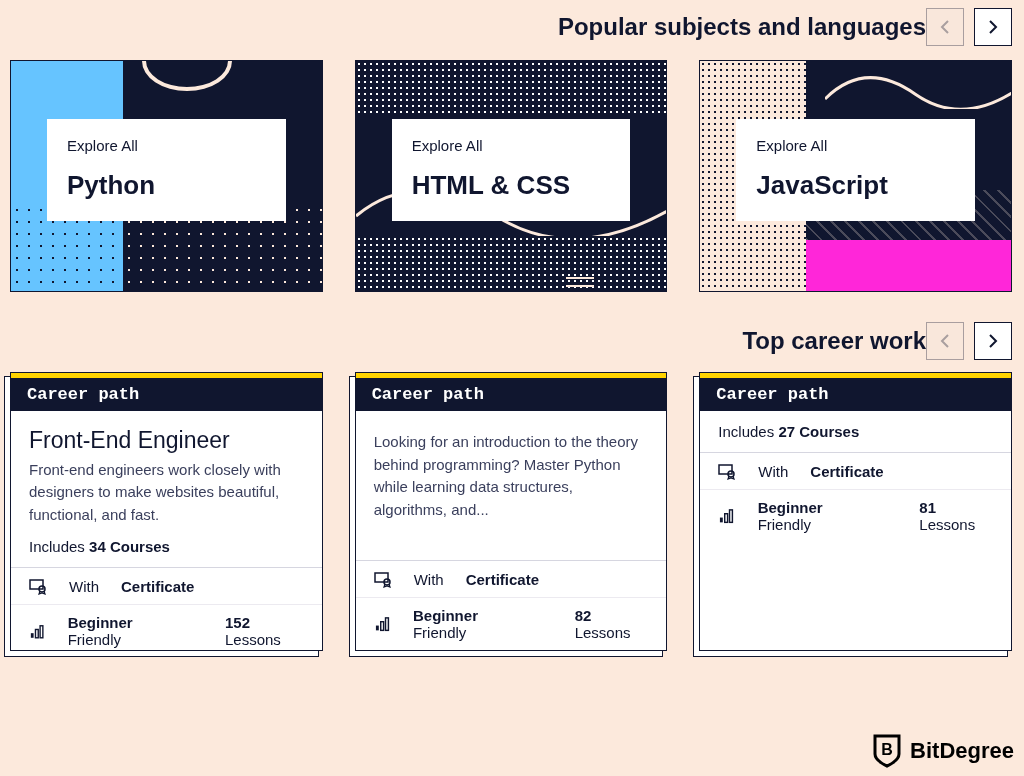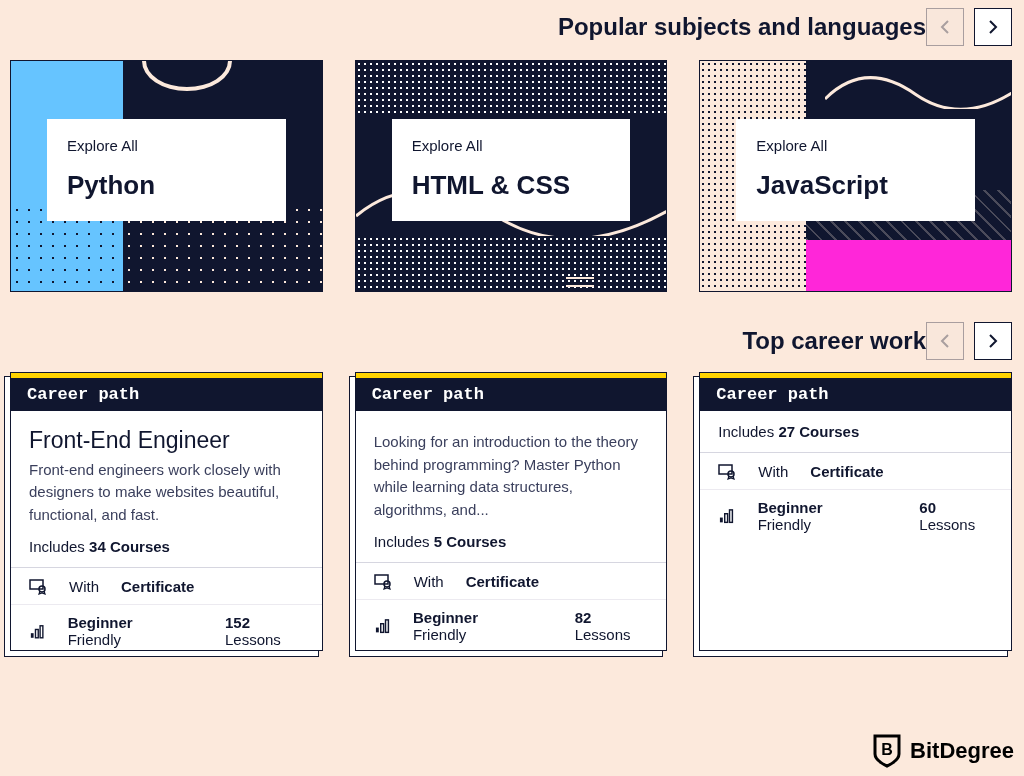--- a/index.html
+++ b/index.html
@@ -284,23 +284,20 @@
         <span><span class="bold">152</span><span> Lessons</span></span>
       </div>
     </div>
   </div>
 
   <div class="career-card">
     <div class="cc-top">Career path</div>
     <div class="cc-body">
       <div class="cc-desc">Looking for an introduction to the theory behind programming? Master Python while learning data structures, algorithms, and...</div>
     </div>
-    <div class="includes-line">
-      <span>Includes </span><span class="bold">5 Courses</span>
-    </div>
     <div class="cc-footer">
       <div class="cc-row">
         <span class="ico">
             <svg viewBox="0 0 18 18">
               <rect x="1" y="3" width="13" height="9" fill="none" stroke="#10162f" stroke-width="1.5"></rect>
               <circle cx="13" cy="12" r="3" fill="none" stroke="#10162f" stroke-width="1.5"></circle>
               <path d="M11 14l-1 3 3-1 3 1-1-3" fill="none" stroke="#10162f" stroke-width="1.2"></path>
             </svg>
           </span>
         <span>With </span>
@@ -341,21 +338,21 @@
       <div class="cc-row">
         <span class="ico">
             <svg viewBox="0 0 18 18">
               <rect x="2" y="11" width="3" height="5" fill="#10162f"></rect>
               <rect x="7" y="7" width="3" height="9" fill="none" stroke="#10162f" stroke-width="1.5"></rect>
               <rect x="12" y="3" width="3" height="13" fill="none" stroke="#10162f" stroke-width="1.5"></rect>
             </svg>
           </span>
         <span><span class="bold">Beginner</span><span> Friendly</span></span>
         <span class="spacer"></span>
-        <span><span class="bold">60</span><span> Lessons</span></span>
+        <span><span class="bold">81</span><span> Lessons</span></span>
       </div>
     </div>
   </div>
 
 </div>
 
 <div class="brand">
   <svg class="brand-shield" viewBox="0 0 30 34">
     <path d="M3 2 h24 v18 c0 7 -12 12 -12 12 s-12 -5 -12 -12 z" fill="none" stroke="#000" stroke-width="3"></path>
     <text x="15" y="21" text-anchor="middle" font-size="16" font-weight="900" fill="#000">B</text>

